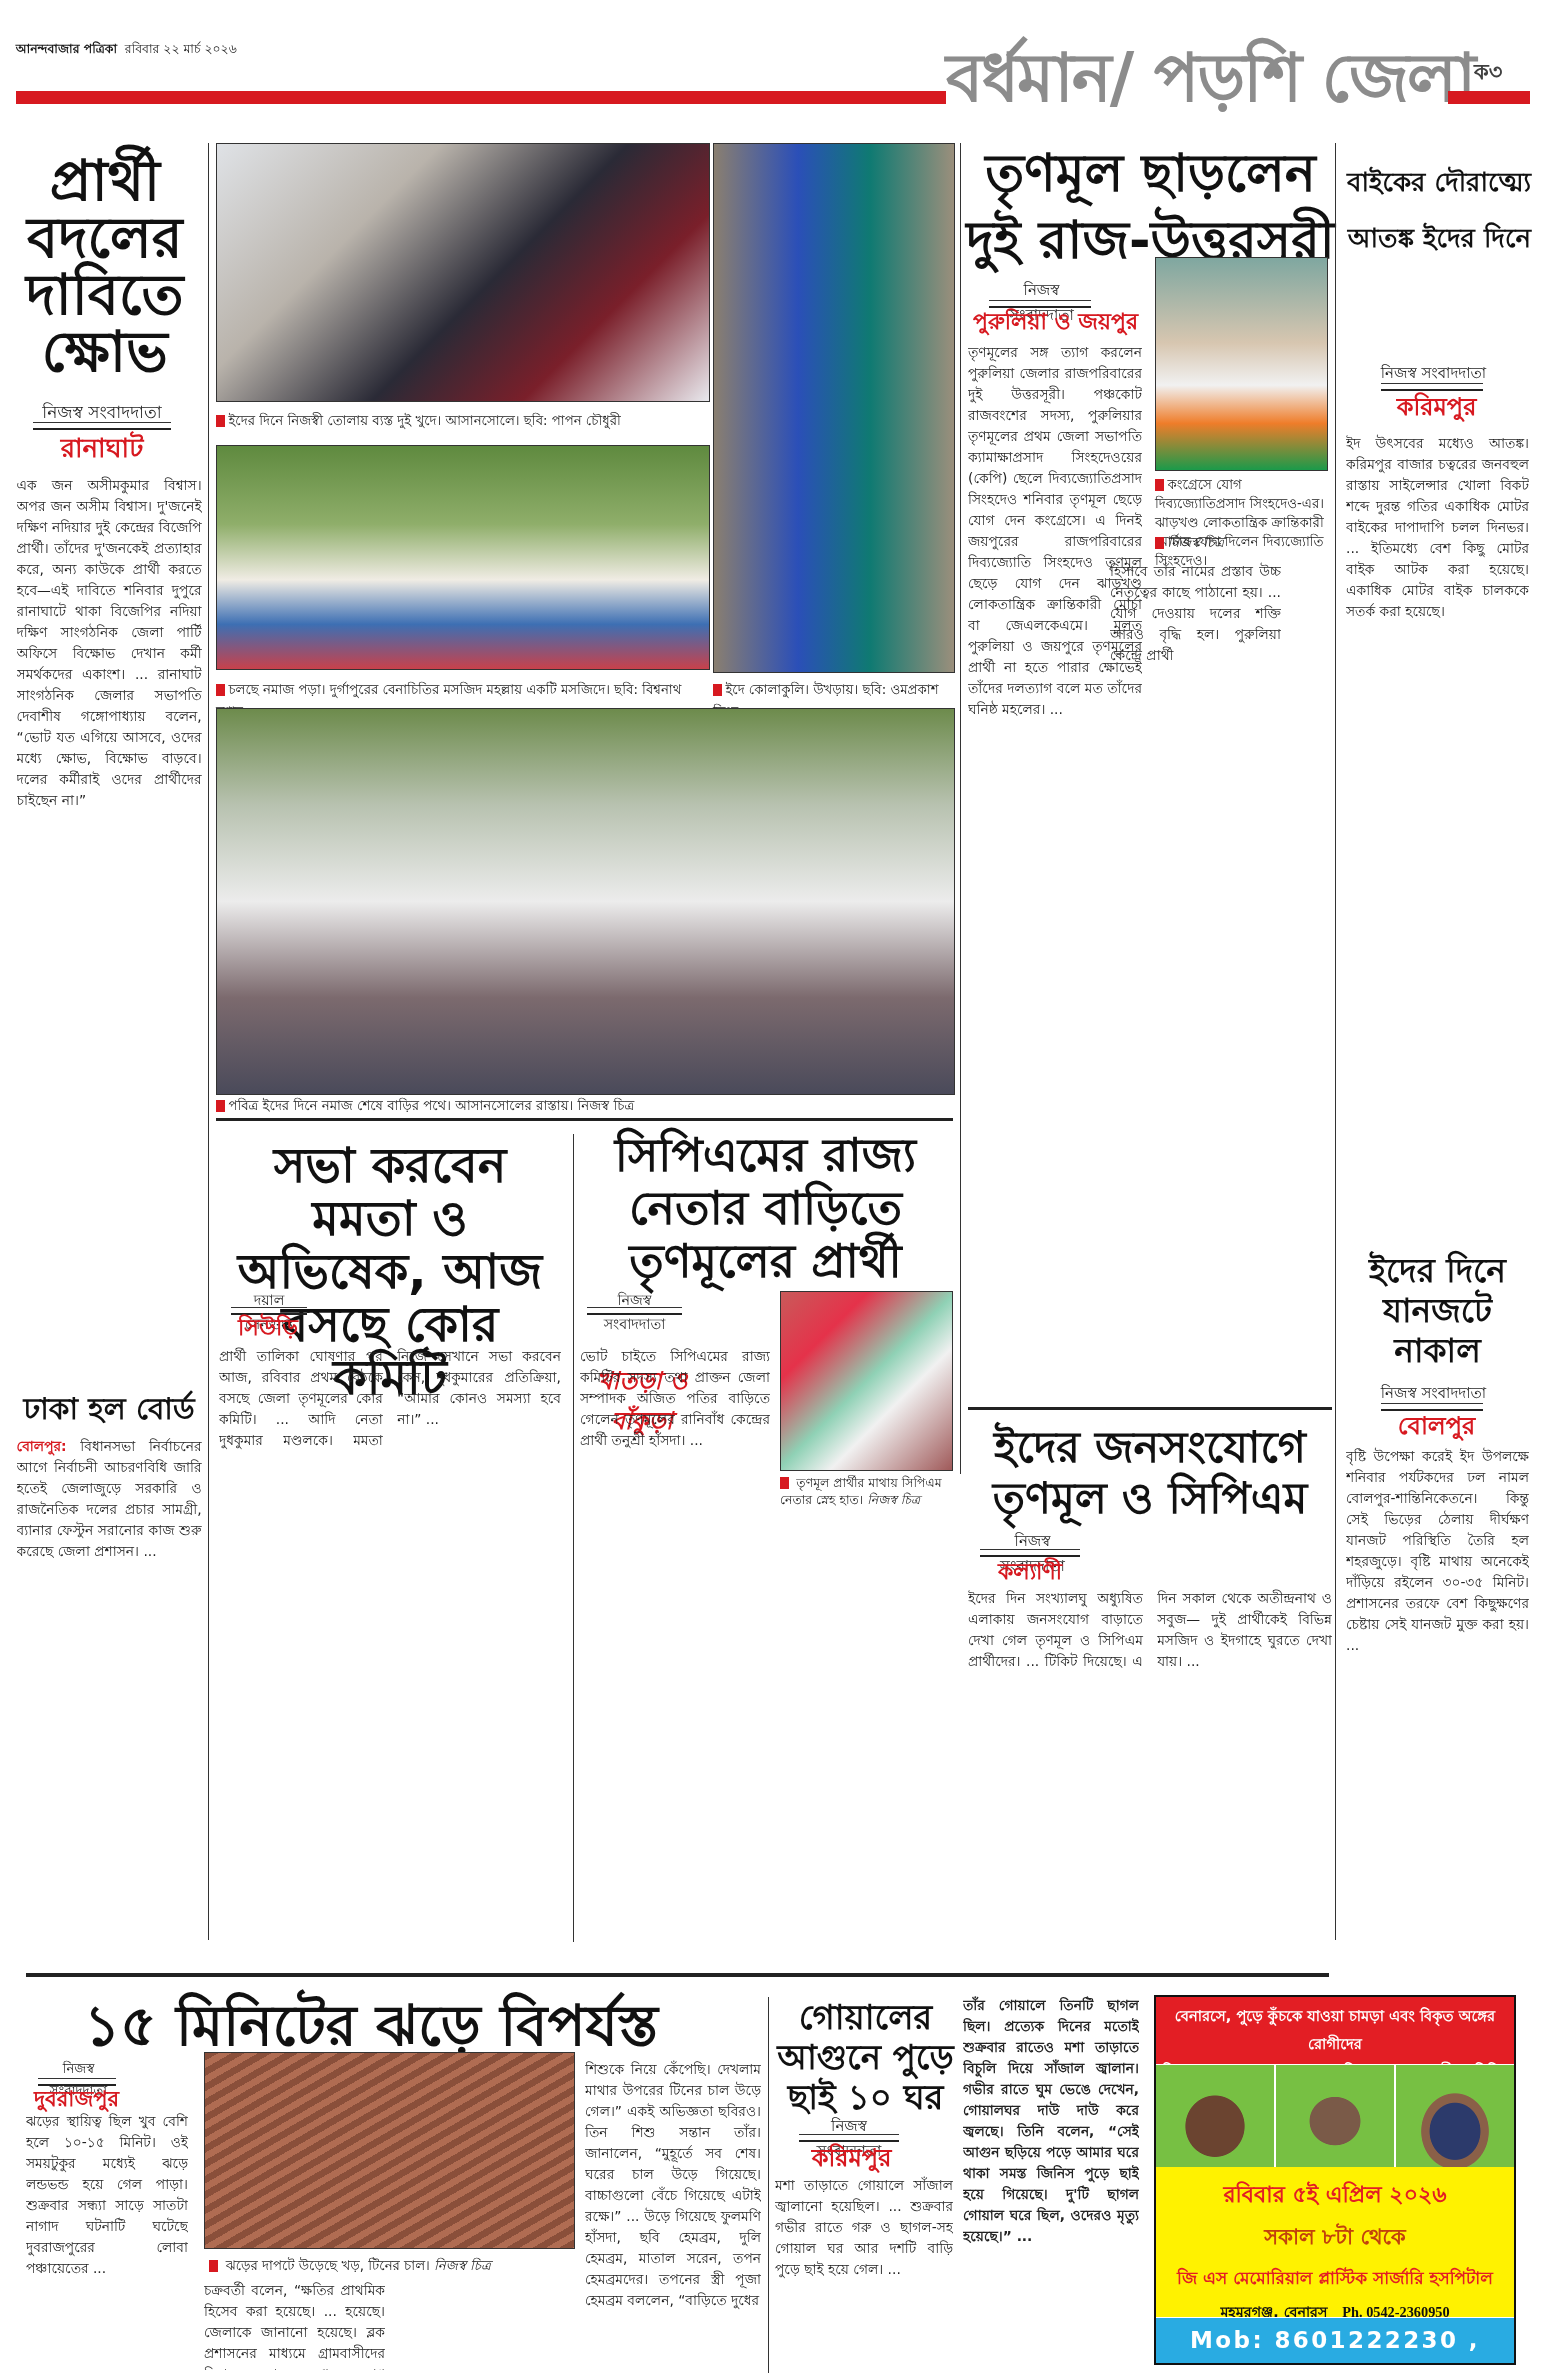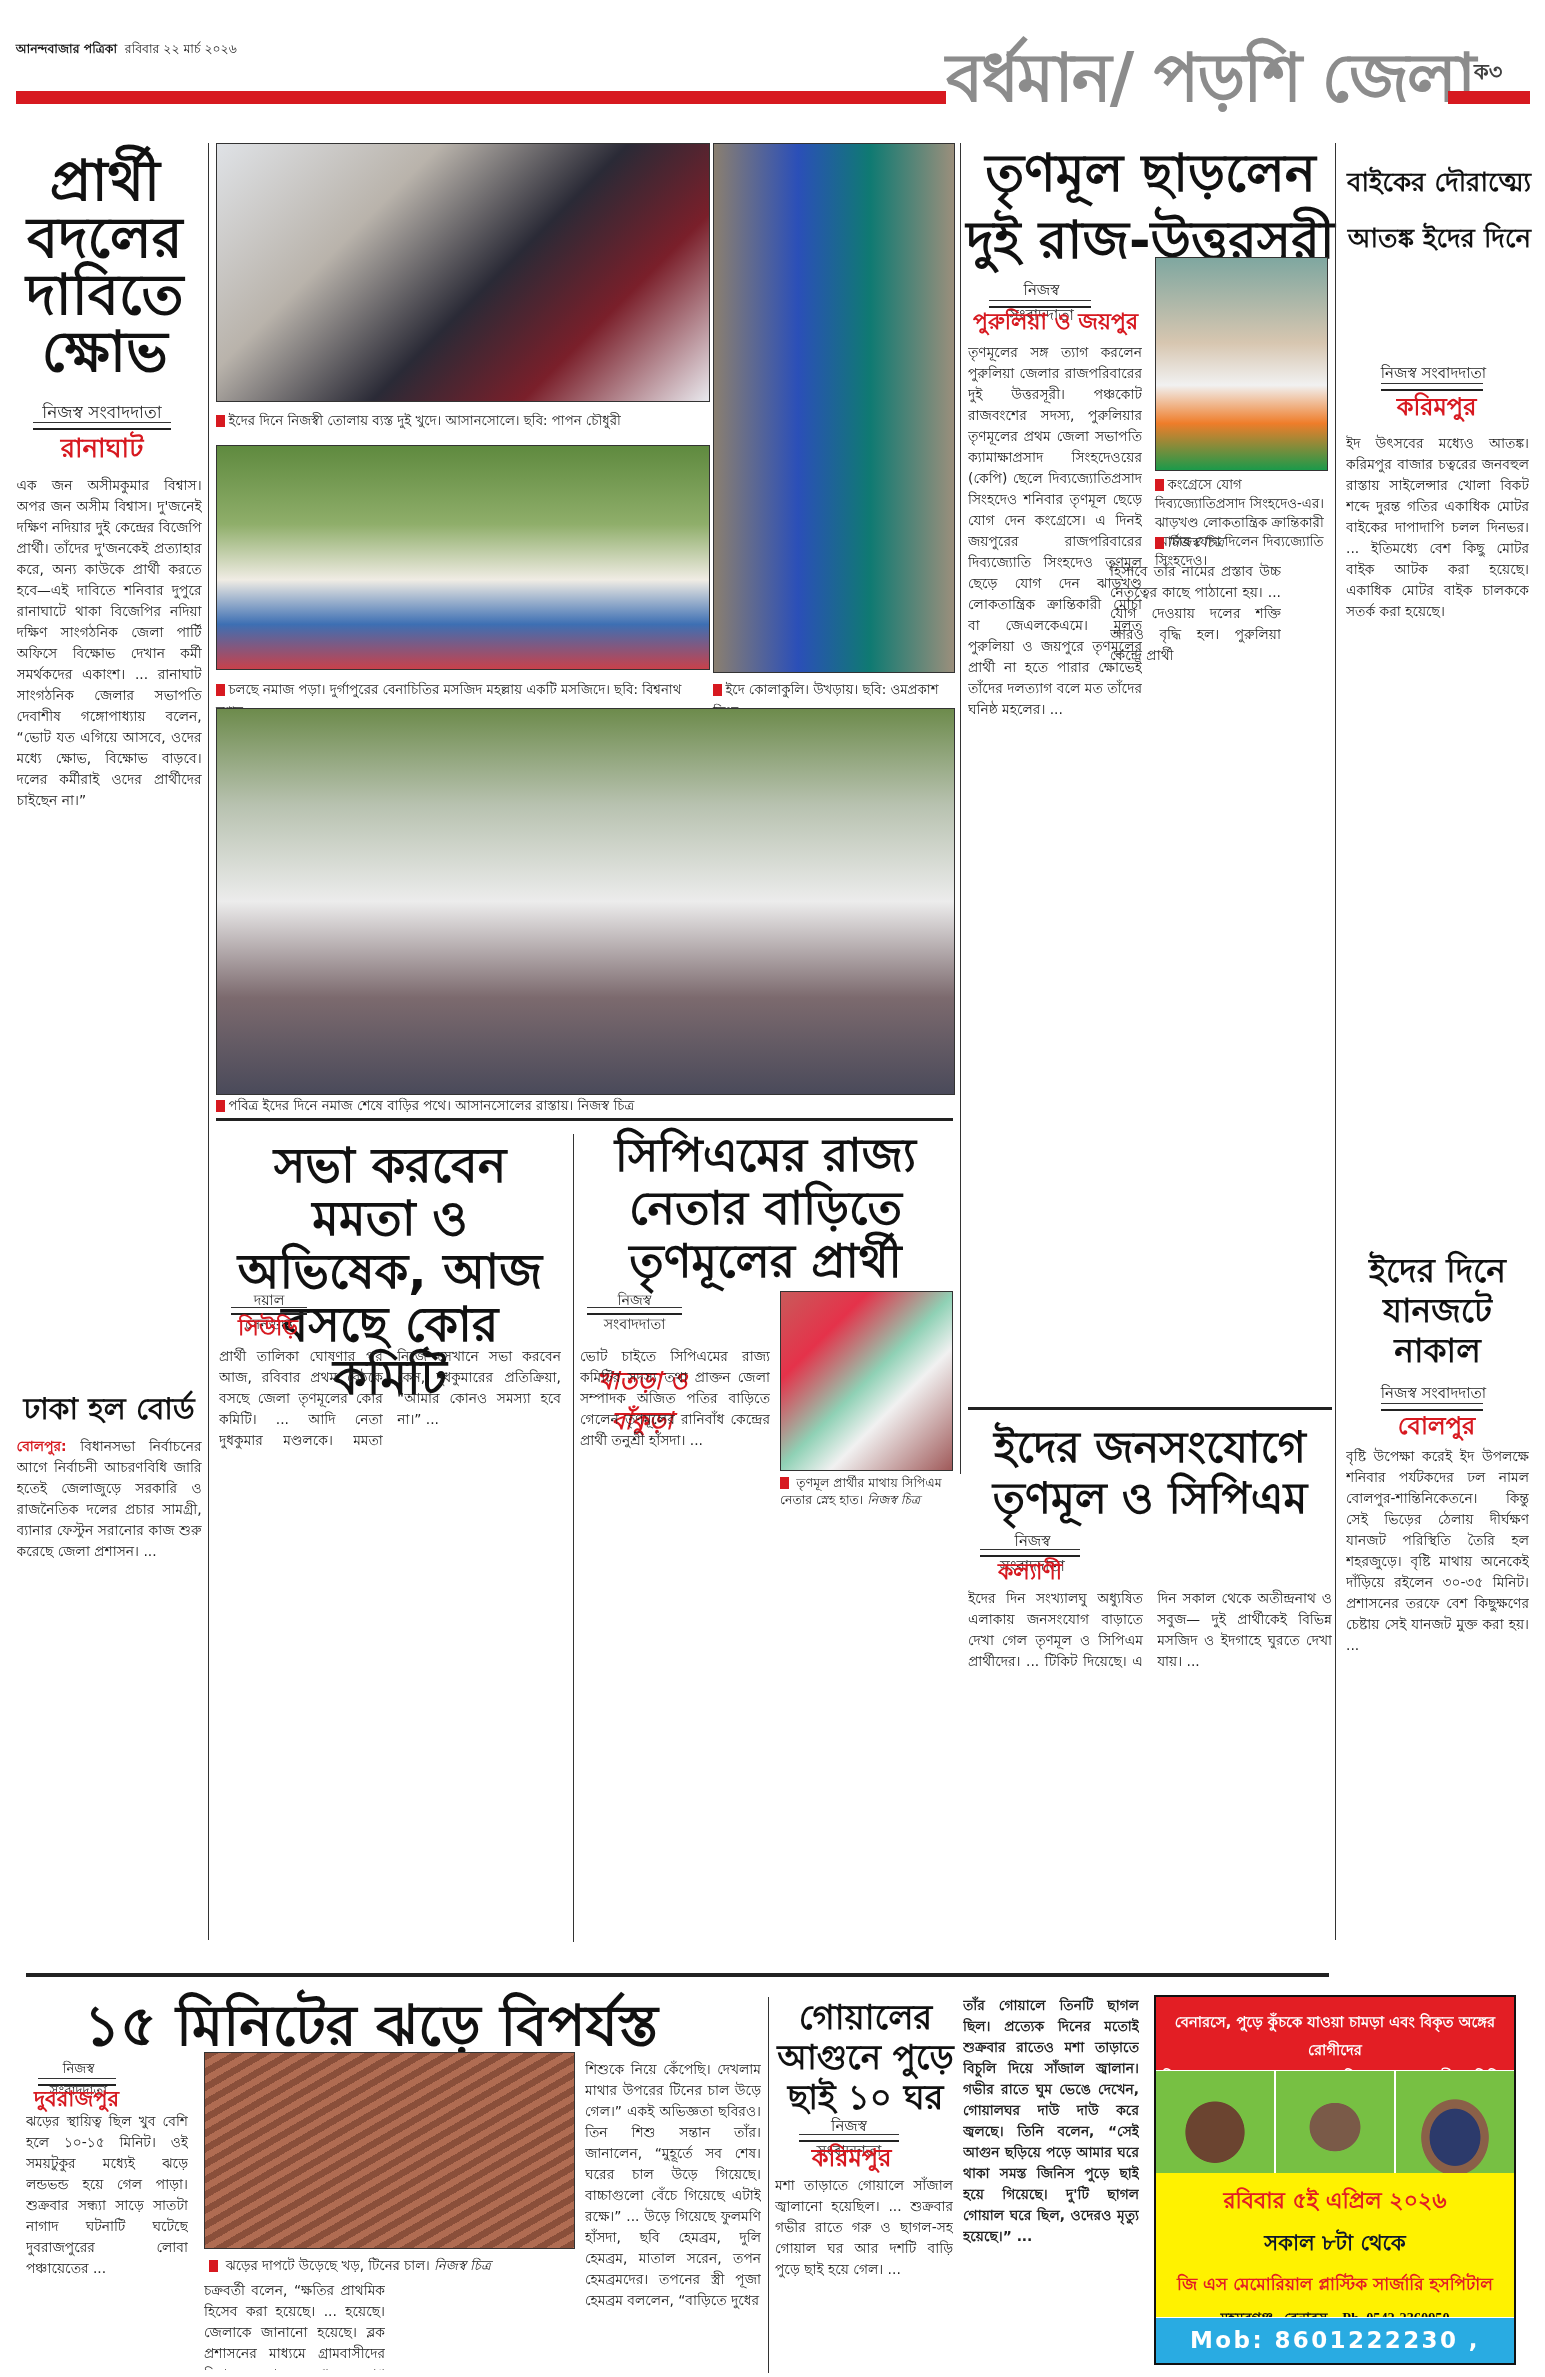--- a/index.html
+++ b/index.html
@@ -126,31 +126,31 @@
 
 <div class="abs vline" style="left:768px;top:1997px;height:376px;width:1px;"></div>
 <div class="abs hl" style="left:775px;top:1997px;width:181px;font-size:34px;line-height:40px;">গোয়ালের আগুনে পুড়ে ছাই ১০ ঘর</div>
 <div class="abs byline" style="left:799px;top:2114px;width:100px;font-size:15px;">নিজস্ব সংবাদদাতা</div>
 <div class="abs byrule" style="left:799px;top:2134px;width:100px;"></div>
 <div class="abs dateline" style="left:780px;top:2139px;width:143px;font-size:24px;">করিমপুর</div>
 <div class="abs body-text" style="left:775px;top:2175px;width:178px;height:195px;">মশা তাড়াতে গোয়ালে সাঁজাল জ্বালানো হয়েছিল। ... শুক্রবার গভীর রাতে গরু ও ছাগল-সহ গোয়াল ঘর আর দশটি বাড়ি পুড়ে ছাই হয়ে গেল। ...</div>
 <div class="abs body-text" style="left:963px;top:1995px;width:176px;height:376px;font-weight:bold;">তাঁর গোয়ালে তিনটি ছাগল ছিল। প্রত্যেক দিনের মতোই শুক্রবার রাতেও মশা তাড়াতে বিচুলি দিয়ে সাঁজাল জ্বালান। গভীর রাতে ঘুম ভেঙে দেখেন, গোয়ালঘর দাউ দাউ করে জ্বলছে। তিনি বলেন, “সেই আগুন ছড়িয়ে পড়ে আমার ঘরে থাকা সমস্ত জিনিস পুড়ে ছাই হয়ে গিয়েছে। দু'টি ছাগল গোয়াল ঘরে ছিল, ওদেরও মৃত্যু হয়েছে।” ...</div>
 
 <div class="abs ad" style="left:1154px;top:1995px;width:358px;height:366px;">
-  <div style="background:#e31e24;color:#fff;font-weight:bold;text-align:center;font-size:14.7px;line-height:27.6px;height:62px;padding-top:11px;border-bottom:1.9px solid #fff;">
+  <div style="background:#e31e24;color:#fff;font-weight:bold;text-align:center;font-size:14.7px;line-height:27.6px;height:62px;padding-top:5px;border-bottom:1.9px solid #fff;">
     <div>বেনারসে, পুড়ে কুঁচকে যাওয়া চামড়া এবং বিকৃত অঙ্গের রোগীদের</div>
     <div>বিনামূল্যে অপারেশানের জন্য নথিভুক্তকরণ ও পরীক্ষা শিবির</div>
   </div>
   <div style="display:flex;height:102px;background:#fff;gap:1.9px;">
     <div style="flex:1;background:radial-gradient(ellipse at 50% 60%,#6b4430 0 35%,#77c043 36%);"></div>
     <div style="flex:1;background:radial-gradient(ellipse at 50% 55%,#7a5a48 0 30%,#77c043 31%);"></div>
     <div style="flex:1;background:radial-gradient(ellipse at 50% 65%,#2c3a6b 0 30%,#8a6048 31% 40%,#77c043 41%);"></div>
   </div>
   <div style="text-align:center;color:#e31e24;font-weight:bold;font-size:22px;margin-top:9.5px;">রবিবার ৫ই এপ্রিল ২০২৬</div>
-  <div style="text-align:center;color:#0f172a;font-weight:bold;font-size:21px;margin-top:7.6px;">সকাল ৮টা থেকে</div>
+  <div style="text-align:center;color:#c2410c;font-weight:bold;font-size:21px;margin-top:7.6px;">সকাল ৮টা থেকে</div>
   <div style="text-align:center;color:#e31e24;font-weight:bold;font-size:17px;margin-top:8.6px;">জি এস মেমোরিয়াল প্লাস্টিক সার্জারি হসপিটাল</div>
   <div style="text-align:center;color:#111;font-weight:bold;font-size:14.3px;margin-top:8.6px;">
     <span>মহমুরগঞ্জ, বেনারস</span>
     &nbsp;&nbsp;<span style="font-family:'Liberation Serif',serif;">Ph. 0542-2360950</span>
   </div>
   <div style="position:absolute;left:0;right:0;bottom:0;height:45px;background:#29abe2;color:#fff;font-weight:bold;font-size:23px;text-align:center;line-height:45px;letter-spacing:2.4px;border-top:1.9px solid #fff;">Mob: 8601222230 , 8601222235</div>
 </div>
 
 
 </body></html>

